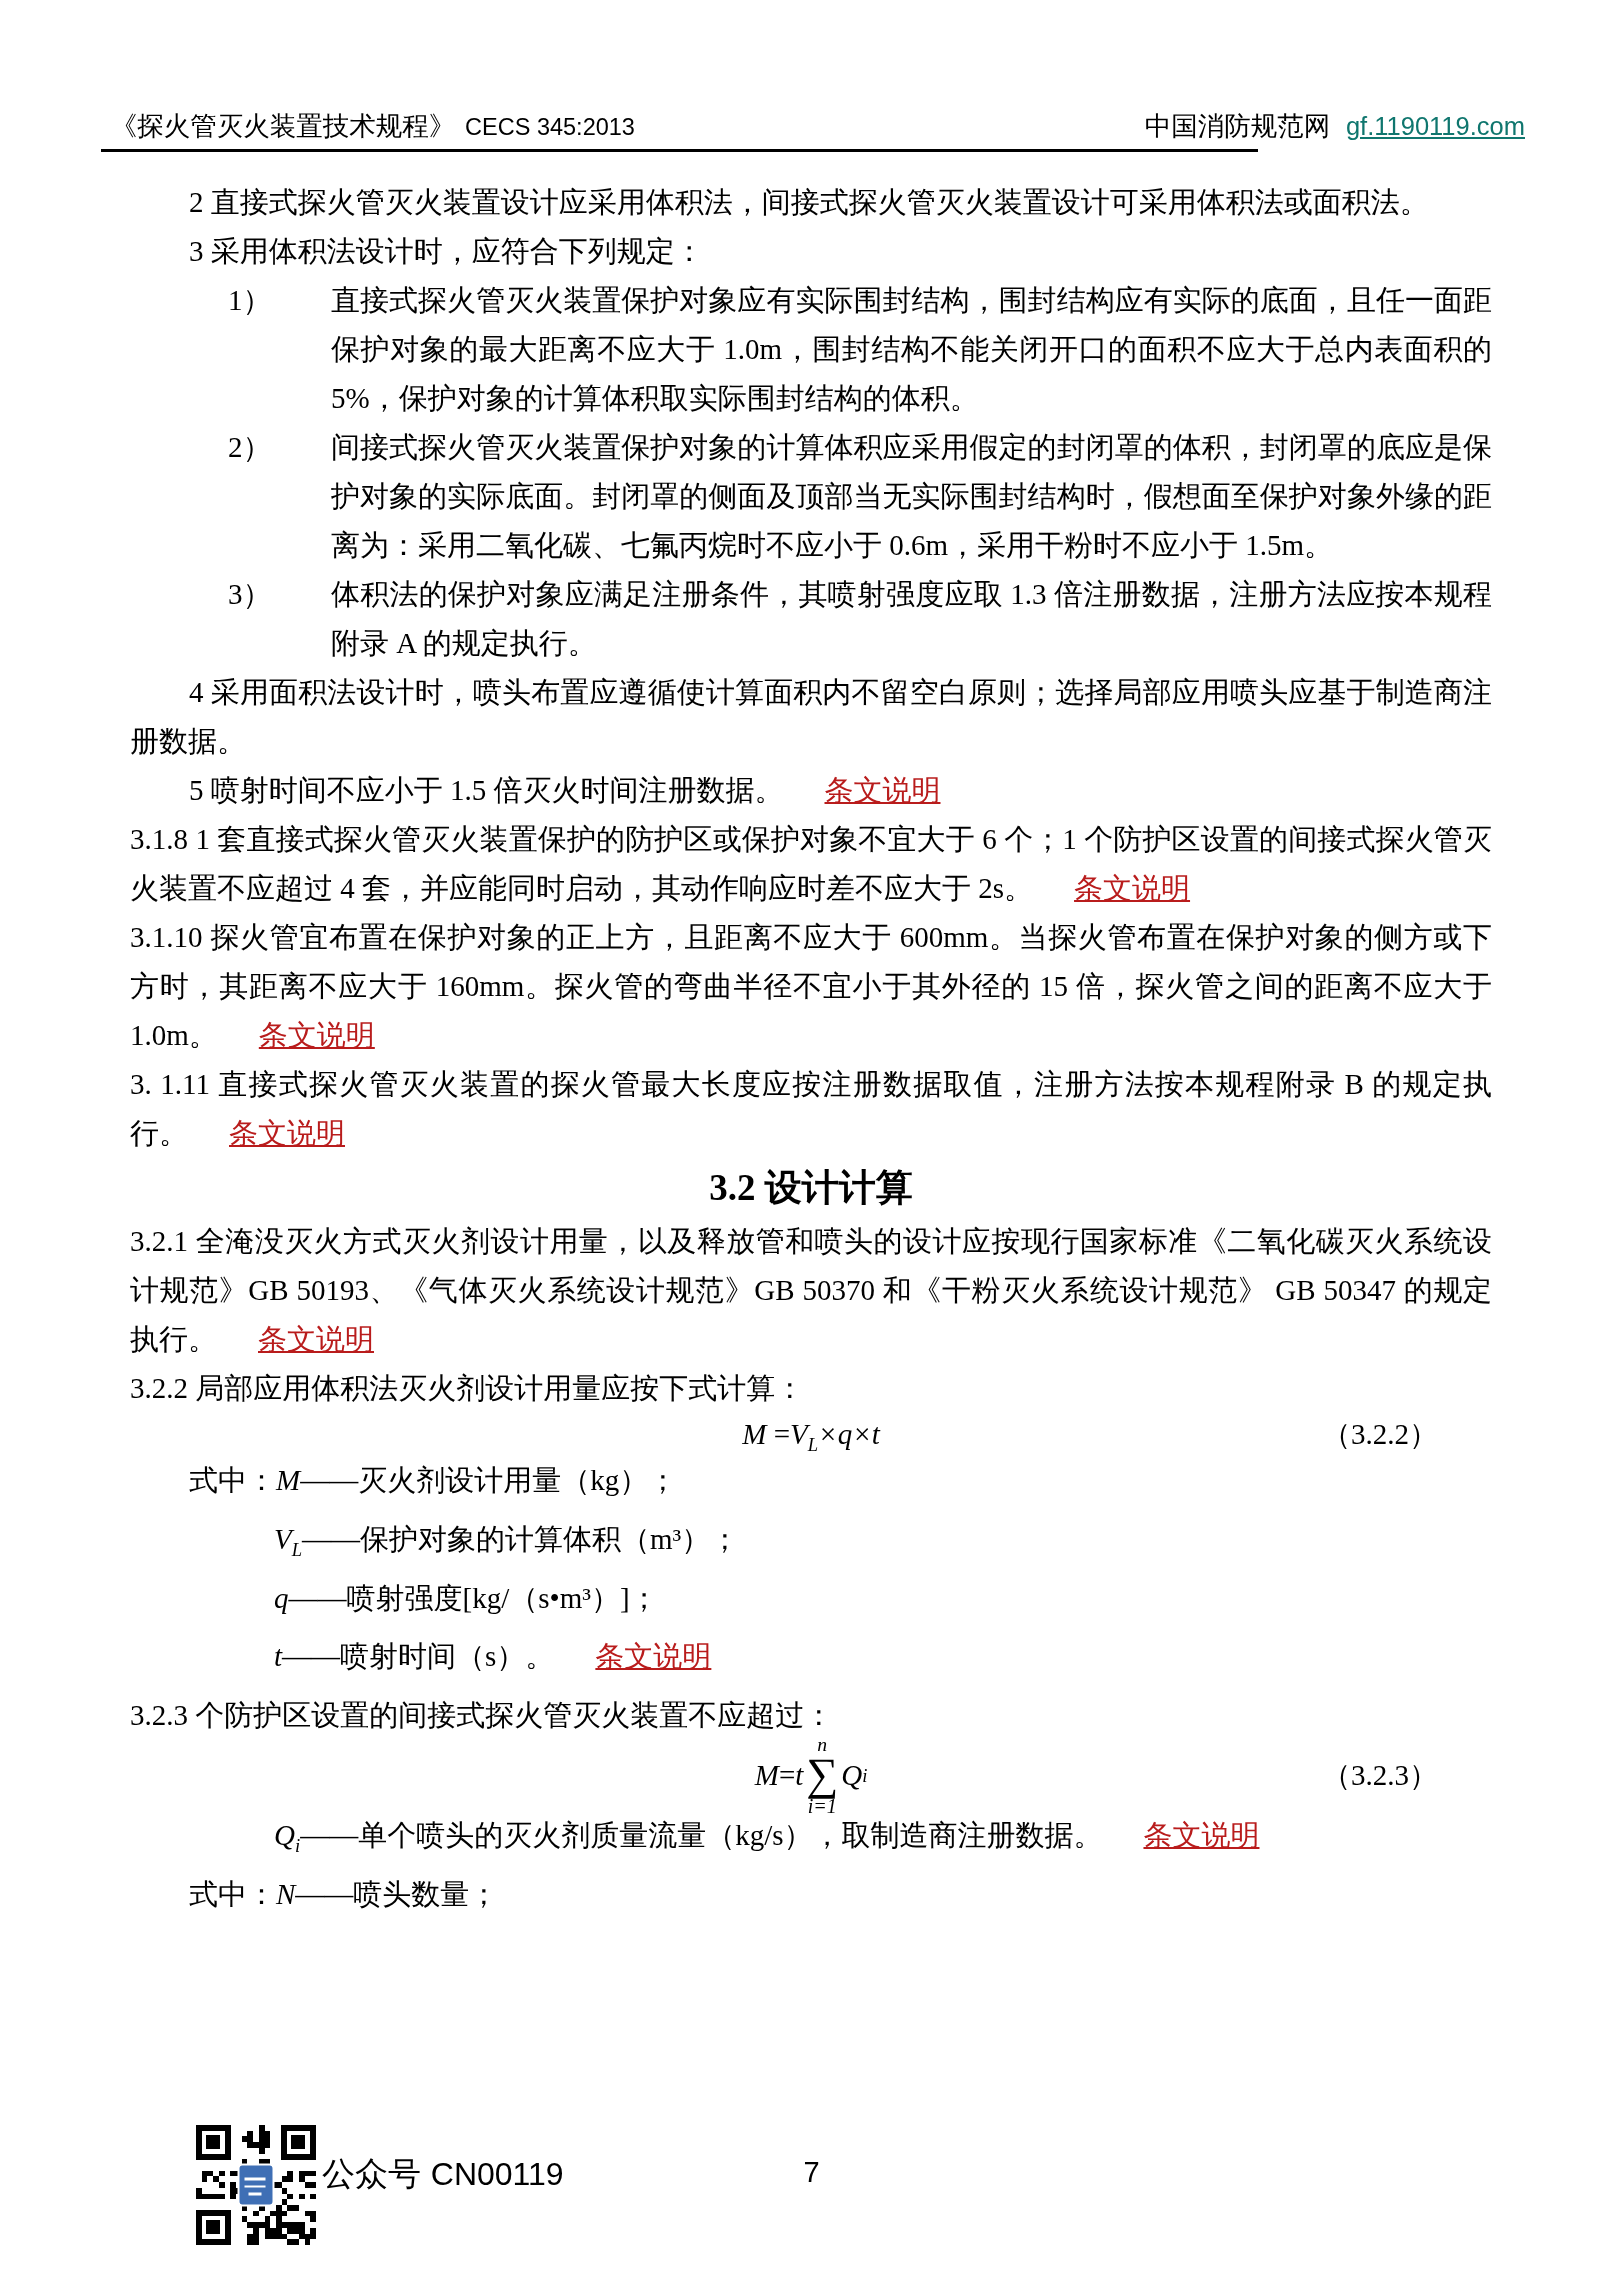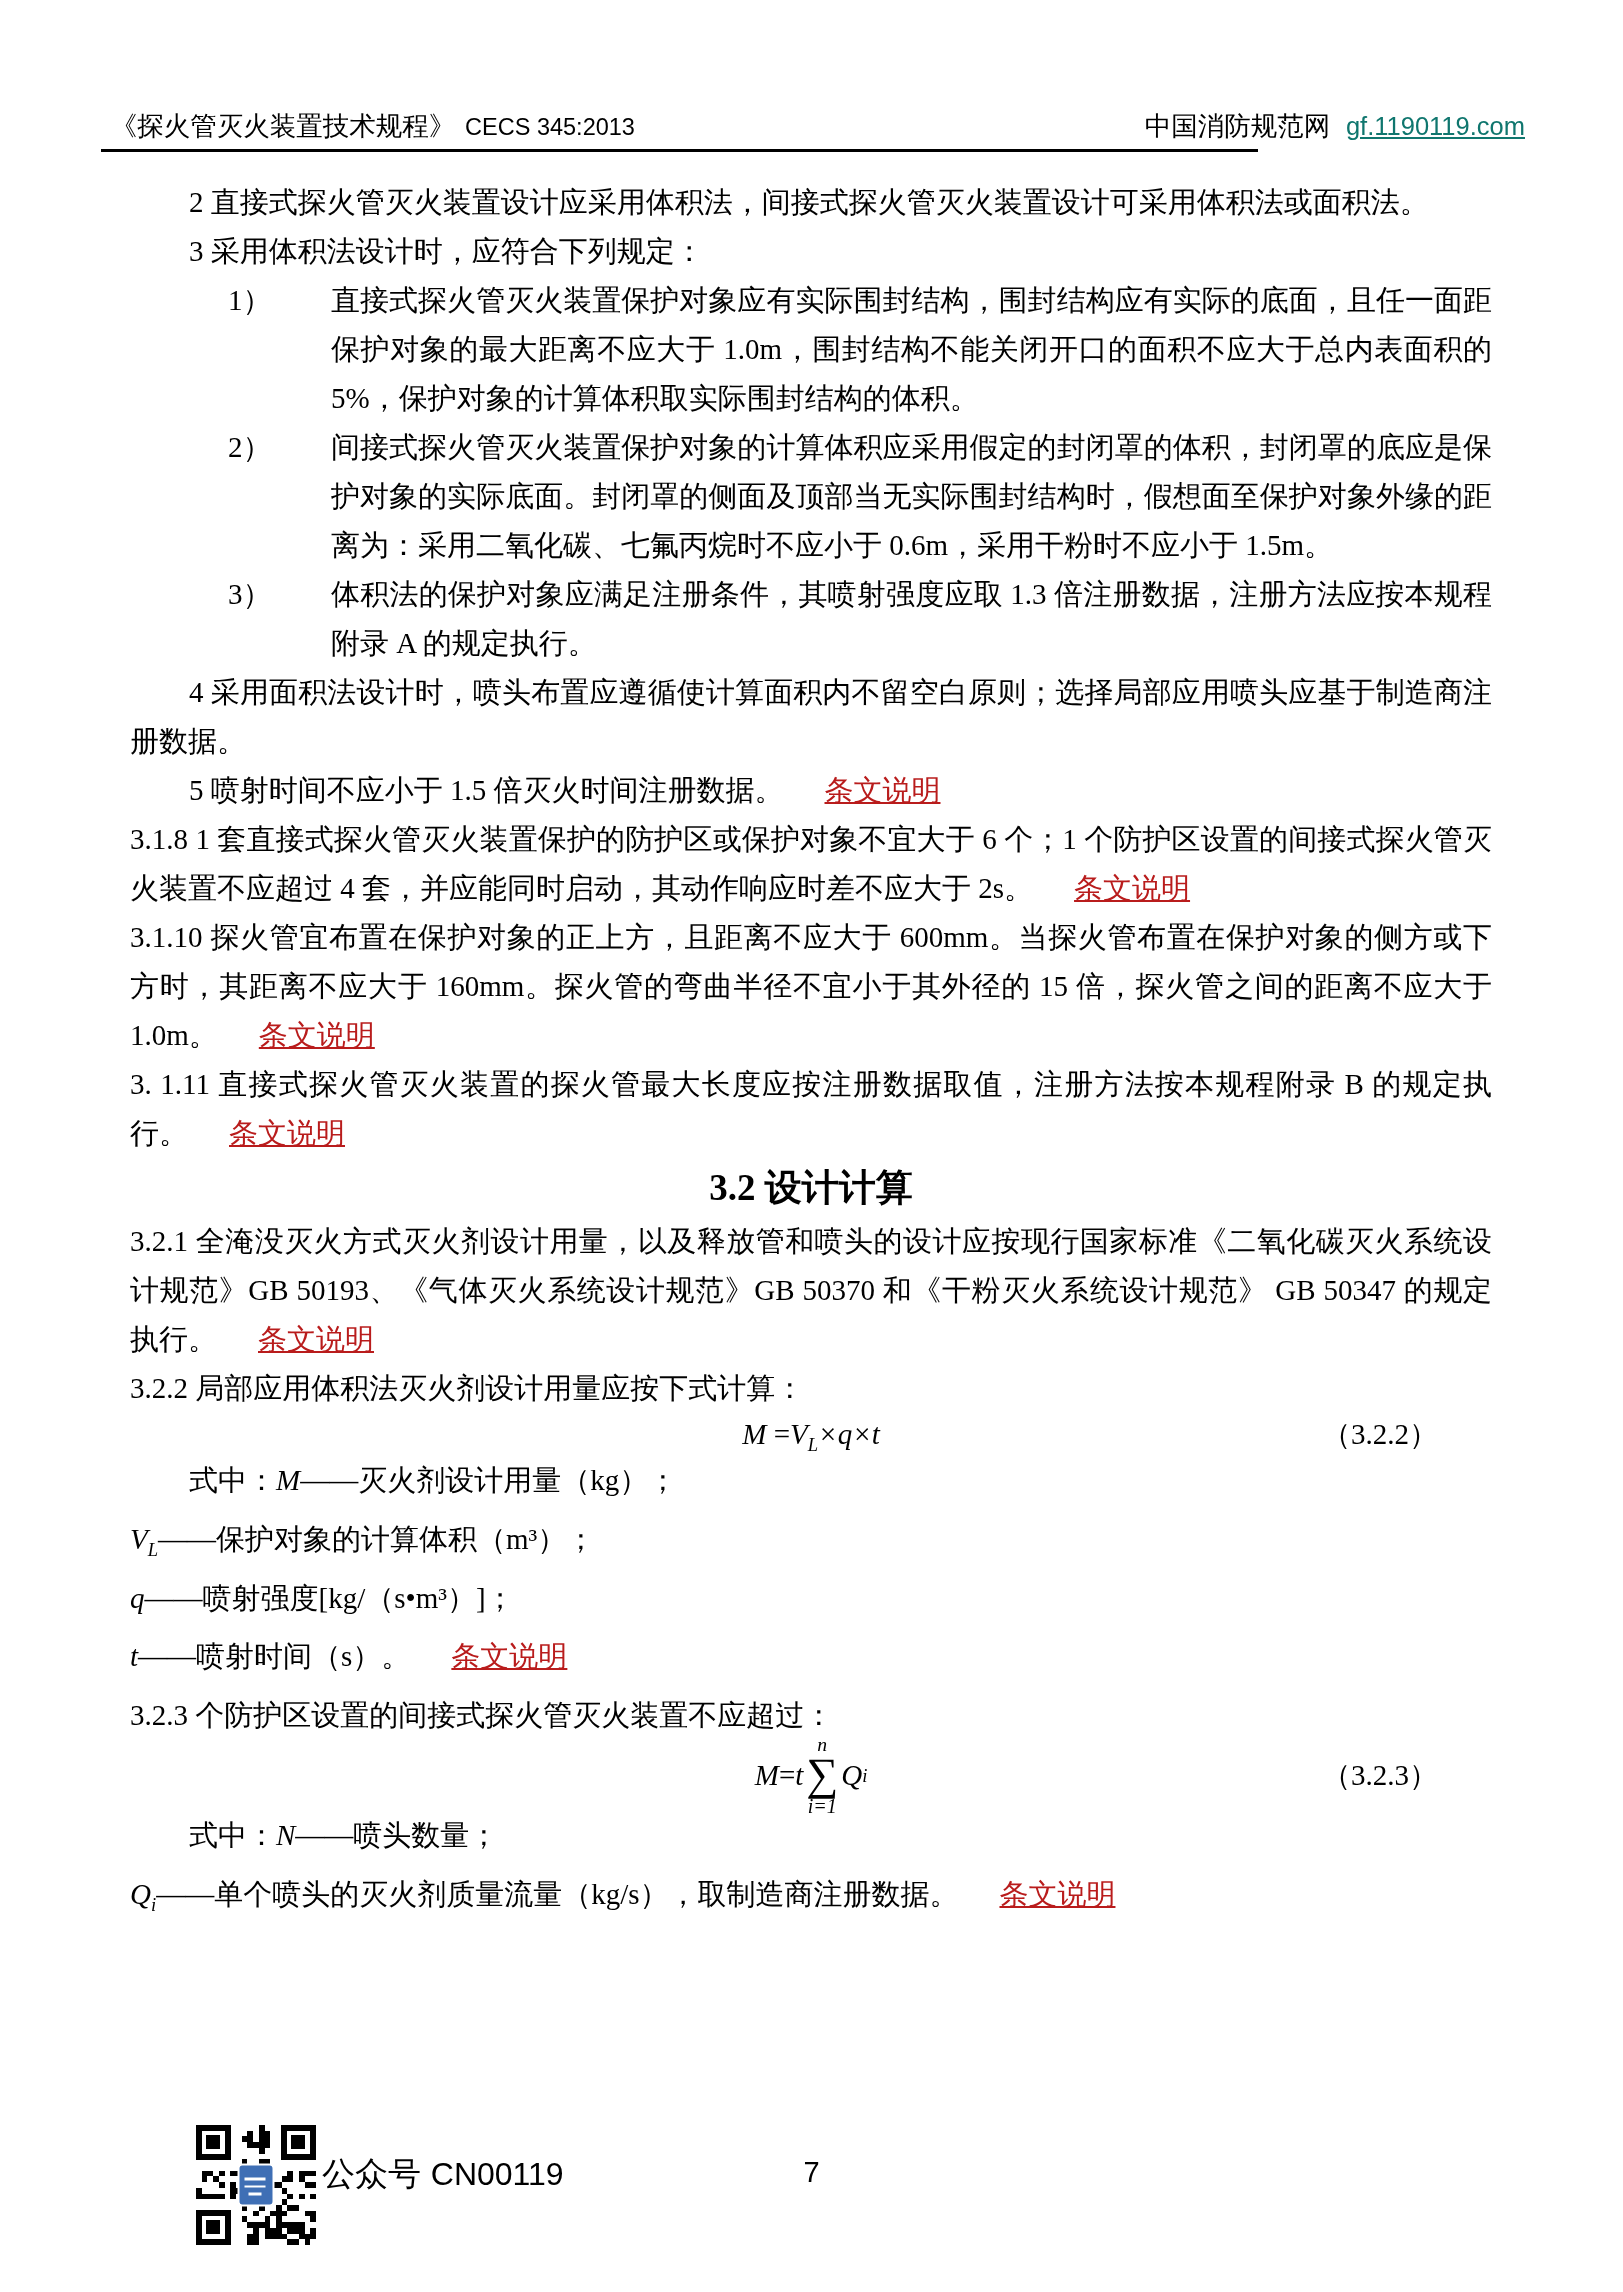--- a/index.html
+++ b/index.html
@@ -39,21 +39,21 @@
   .formula { position:relative; text-align:center; height:43px; line-height:43px; }
   .formula-sum { position:relative; height:71px; display:flex; align-items:center; justify-content:center; }
   .mvar { font-style:italic; font-family:"Liberation Serif","DejaVu Serif",serif; }
   .formula sub, .wl sub, .formula-sum sub { font-size:18.6px; font-style:italic; }
   .eq-num { position:absolute; right:54px; top:50%; transform:translateY(-50%); font-style:normal; line-height:normal; }
   .sum-stack { display:inline-flex; flex-direction:column; align-items:center; line-height:1; margin:0 2.9px; vertical-align:middle; }
   .sum-top { font-size:19.6px; font-style:italic; line-height:1; }
   .sigma { font-size:45px; line-height:0.9; font-style:normal; }
   .sum-bottom { font-size:20px; font-style:italic; line-height:1.1; }
 
-  .wl2 { }
+  .wl2 { margin-left:144px; }
 
   
   .qr { position:absolute; left:196px; top:2125px; width:120px; height:120px; }
   .qr-grid { display:grid; grid-template-columns:repeat(21,1fr); grid-template-rows:repeat(21,1fr); width:120px; height:120px; }
   .qr-grid .m { background:#000; }
   .qr-f { position:absolute; width:35px; height:35px; border:6.9px solid #000; box-sizing:border-box; background:#fff; }
   .qr-f::after { content:""; position:absolute; left:3.9px; top:3.9px; width:13.7px; height:13.7px; background:#000; }
   .qr-f.tl { left:0; top:0; } .qr-f.tr { right:0; top:0; } .qr-f.bl { left:0; bottom:0; }
   .qr-logo {
     position:absolute; left:50%; top:50%; transform:translate(-50%,-50%);
@@ -142,25 +142,25 @@
       <span class="sum-stack">
         <span class="sum-top">n</span>
         <span class="sigma">∑</span>
         <span class="sum-bottom">i=1</span>
       </span>
       <span class="mvar">Q</span>
       <sub>i</sub>
     <span class="eq-num">（3.2.3）</span>
   </div>
 
+  <div class="wl wl2">
+    <span class="mvar">Q</span><sub>i</sub><span>——单个喷头的灭火剂质量流量（kg/s），取制造商注册数据。</span><a class="cl-link" href="#">条文说明</a>
+  </div>
   <div class="wl ind">
     <span>式中：</span><span class="mvar">N</span><sub></sub><span>——喷头数量；</span>
-  </div>
-  <div class="wl wl2">
-    <span class="mvar">Q</span><sub>i</sub><span>——单个喷头的灭火剂质量流量（kg/s），取制造商注册数据。</span><a class="cl-link" href="#">条文说明</a>
   </div>
 
 </div>
 
 <div class="qr">
   <div class="qr-grid" id="qr-grid">
       <div></div>
       <div></div>
       <div></div>
       <div></div>

